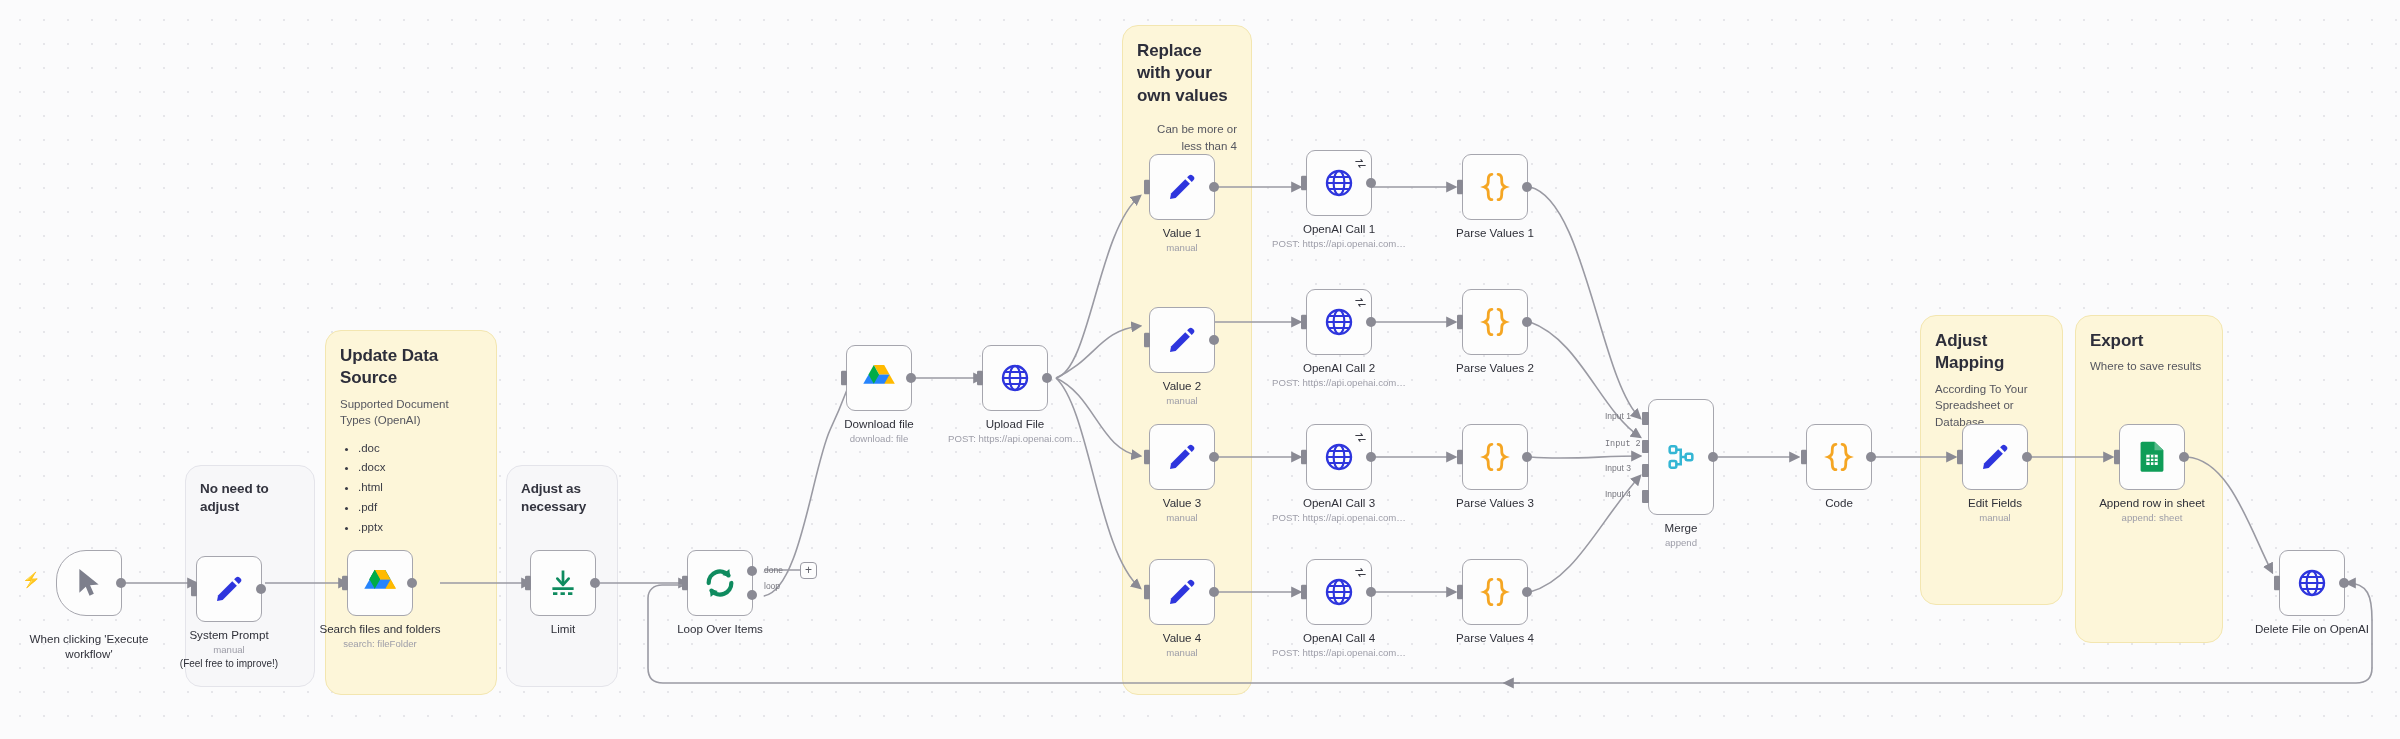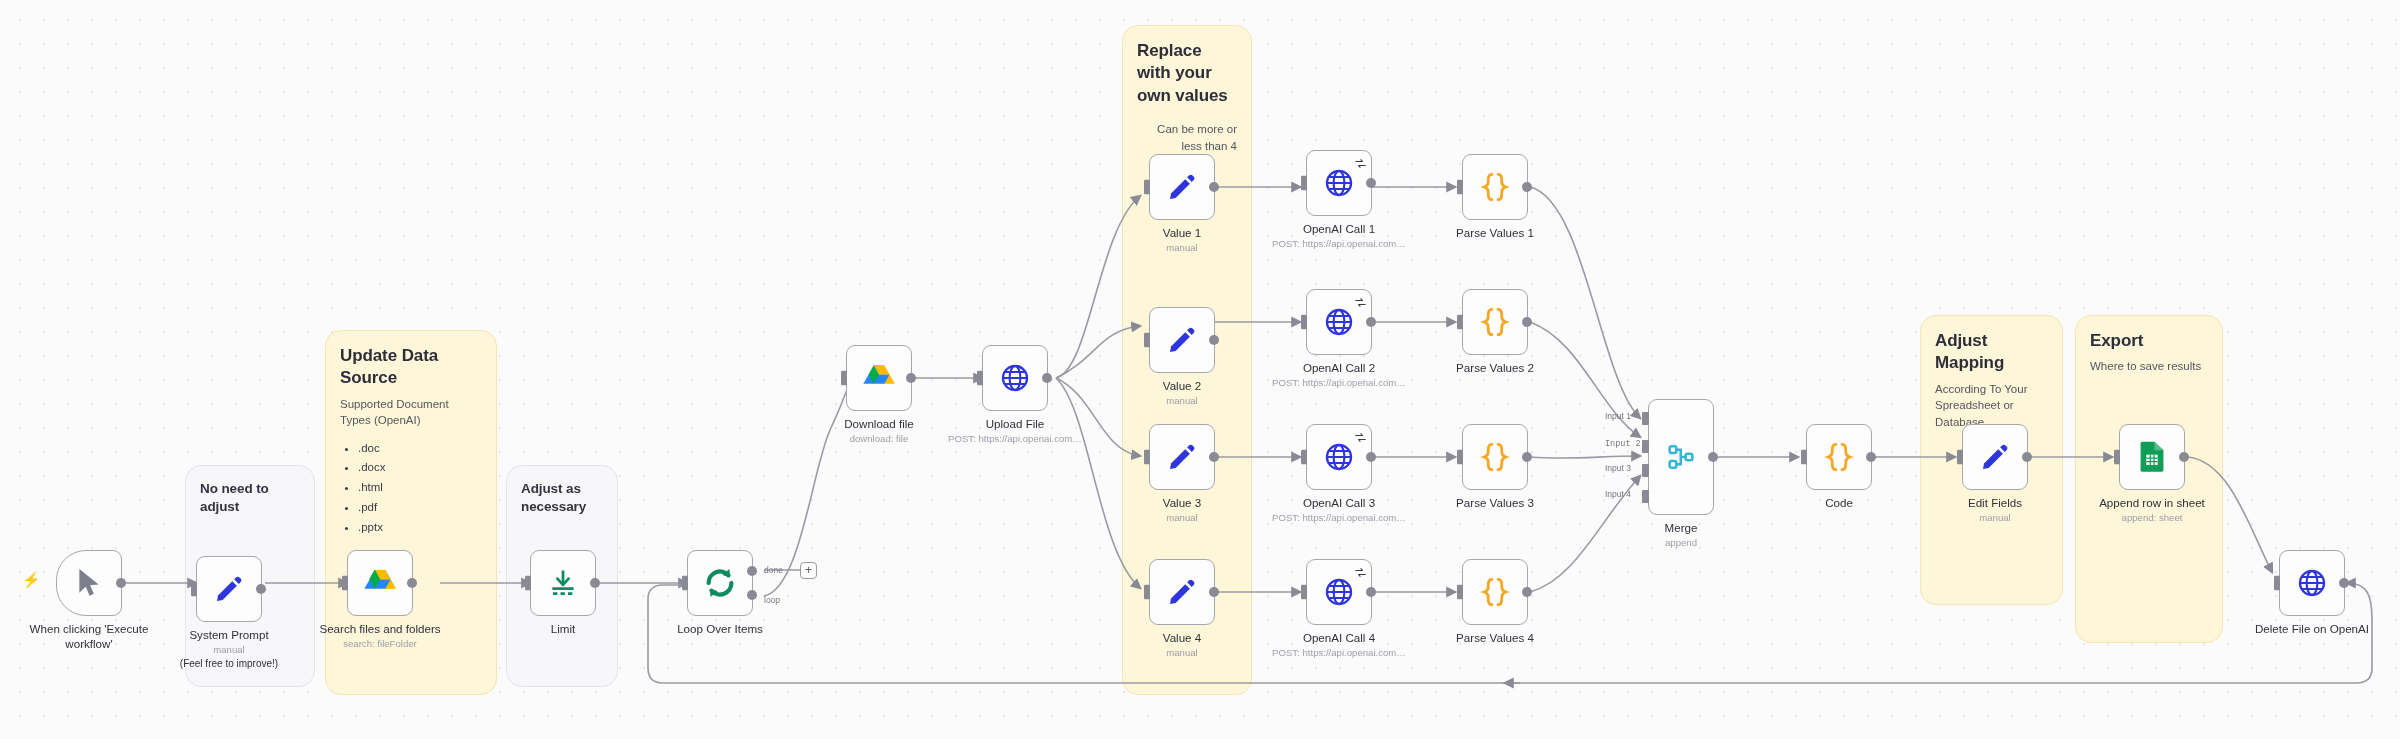--- a/index.html
+++ b/index.html
@@ -291,21 +291,21 @@
 
   <div class="bolt" style="left:22px; top:572px;">⚡</div>
   <div class="node trigger" style="left:56px; top:550px;">
     <span class="glyph">
       <svg width="26" height="30" viewBox="0 0 24 28">
           <path d="M3 1 L3 23 L9 17.5 L12.5 26 L16.5 24 L13 16 L21 15.5 Z" fill="#7d7f8c"></path>
         </svg>
     </span>
     <span class="port-out"></span>
     <div class="node-caption">
-      <div class="nc-title wrap" style="width:150px;margin:0 auto;">When clicking 'Execute workflow'</div>
+      <div class="nc-title wrap" style="width:150px;margin:10px auto;">When clicking 'Execute workflow'</div>
     </div>
   </div>
 
   <div class="node" style="left:196px; top:556px;">
     <span class="glyph">
       <svg width="30" height="30" viewBox="0 0 24 24">
           <path d="M3.2 17.1 L14.6 5.7 L18.3 9.4 L6.9 20.8 L2.4 21.6 Z" fill="#2e35dd"></path>
           <path d="M16.1 4.2 L17.6 2.7 C18.4 1.9 19.6 1.9 20.4 2.7 L21.3 3.6 C22.1 4.4 22.1 5.6 21.3 6.4 L19.8 7.9 Z" fill="#2e35dd"></path>
         </svg>
     </span>
@@ -390,21 +390,21 @@
       </svg>
     </span>
     <span class="port-in">
       <svg width="8" height="15" viewBox="0 0 8 15">
           <rect x="2" y="0" width="6" height="15" rx="1.5" fill="#8a8a94"></rect>
         </svg>
     </span>
     <span class="port-out p1"></span>
     <span class="port-out p2"></span>
     <span class="port-lbl" style="left:76px; top:14px;">done</span>
-    <span class="port-lbl" style="left:76px; top:44px;">loop</span>
+    <span class="port-lbl" style="left:76px; top:30px;">loop</span>
     <div class="node-caption">
       <div class="nc-title">Loop Over Items</div>
     </div>
   </div>
 
   <div class="plus-node" style="left:800px; top:562px;">+</div>
 
   <div class="node" style="left:846px; top:345px;">
     <span class="glyph">
       <svg width="32" height="30" viewBox="0 0 32 28">

